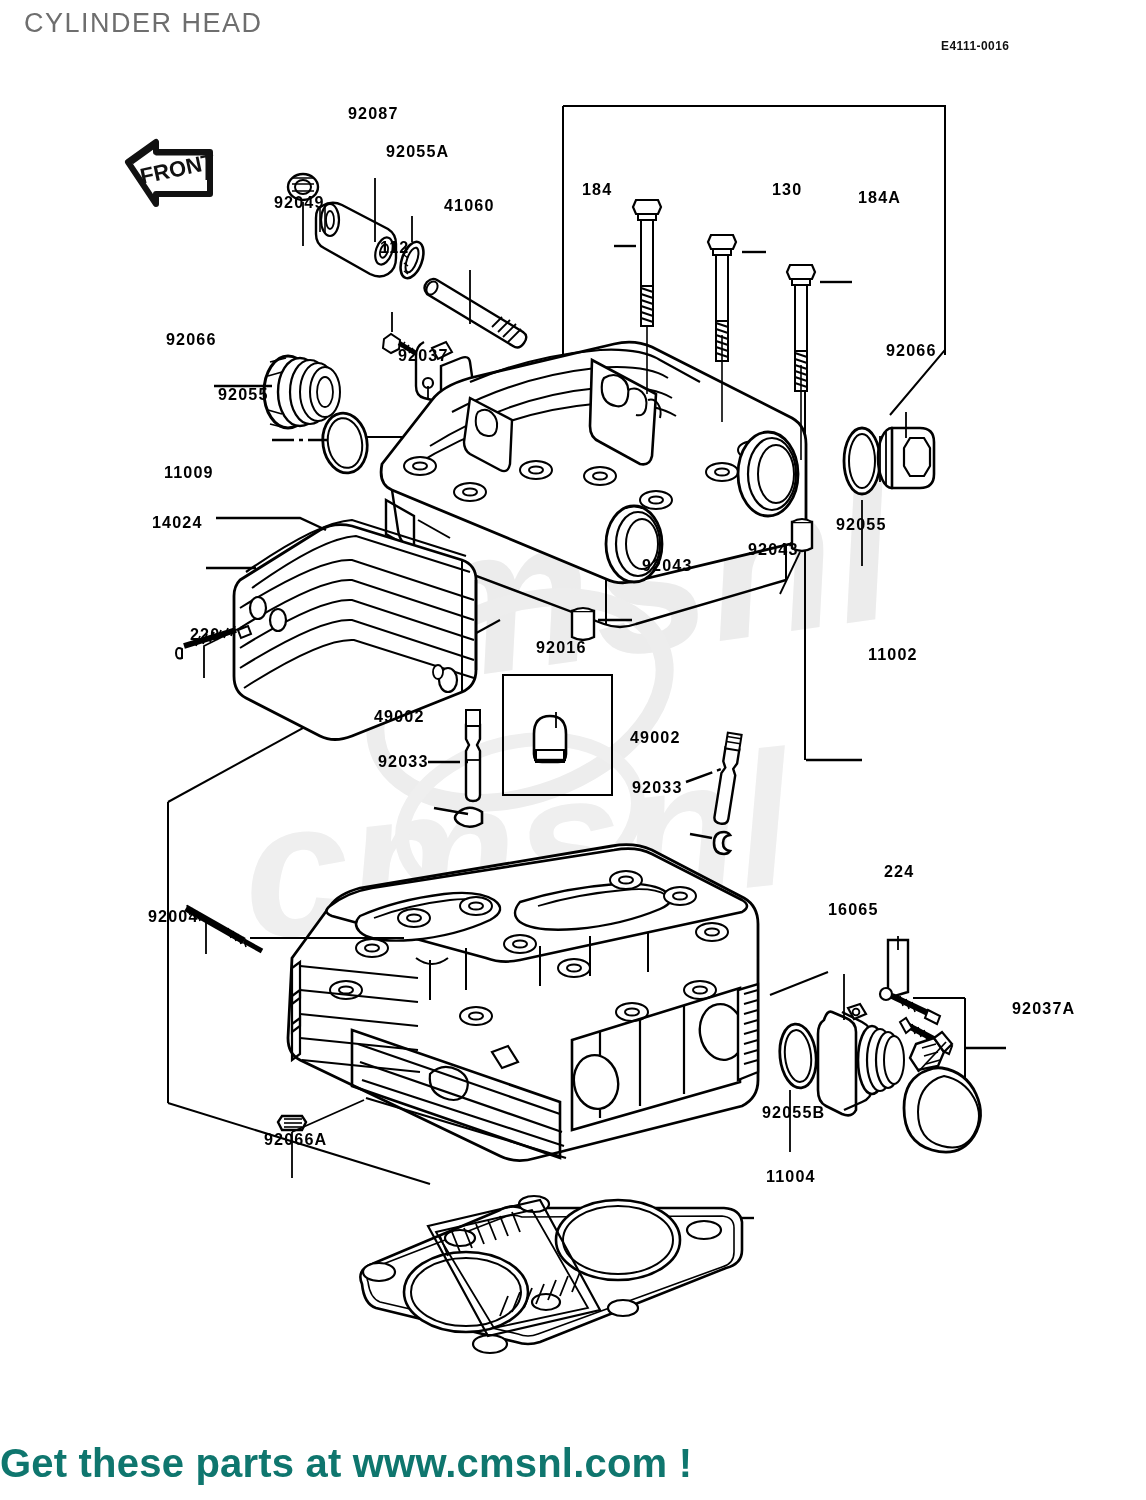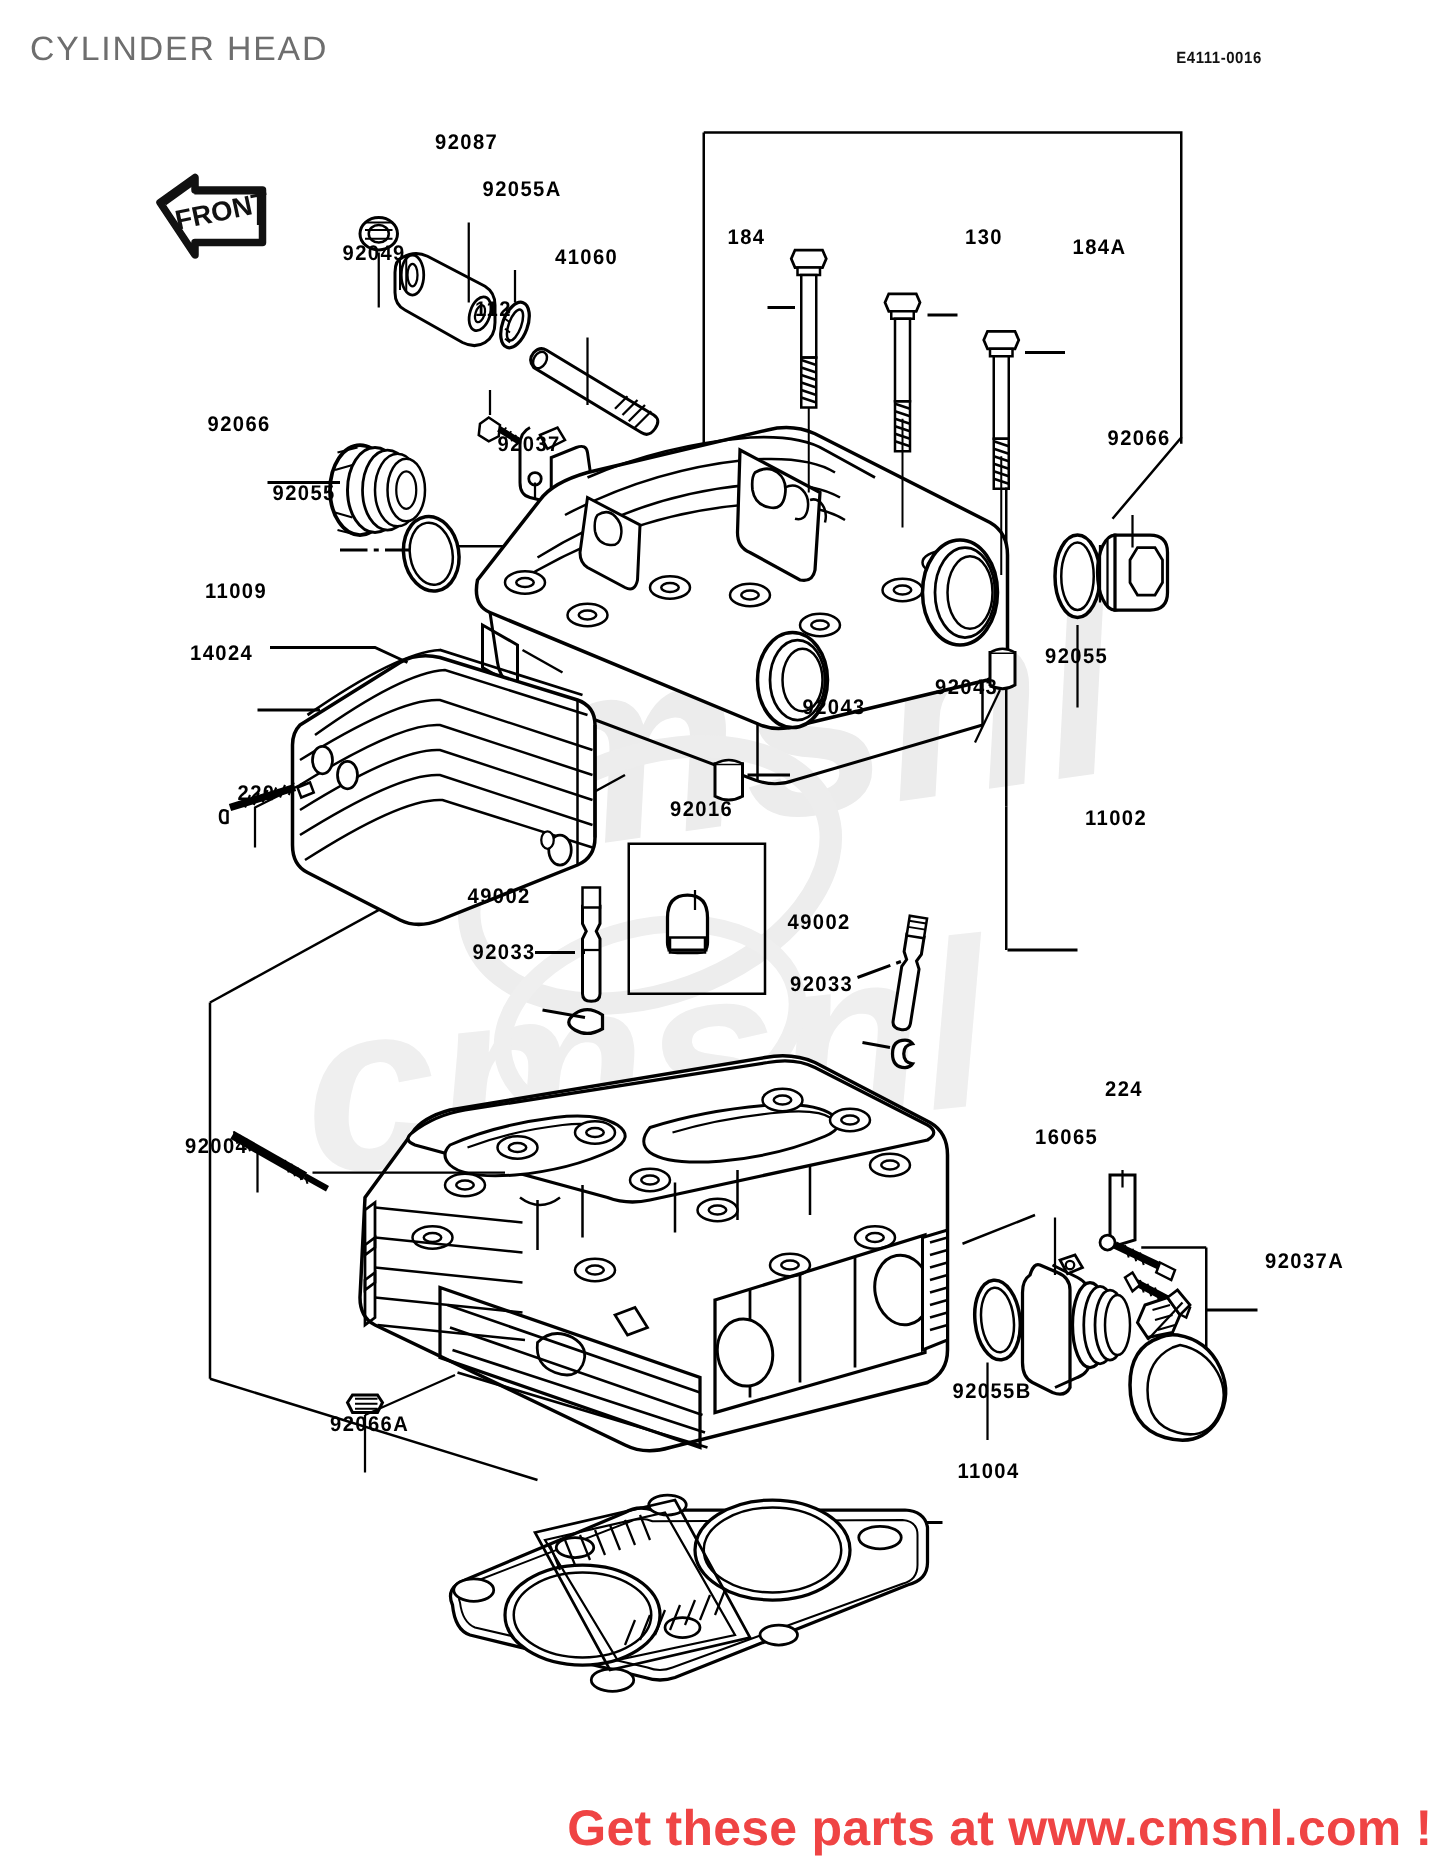--- a/index.html
+++ b/index.html
@@ -5,38 +5,37 @@
   html,body{margin:0;padding:0;background:#ffffff;}
   body{
     width:1146px;height:1500px;position:relative;overflow:hidden;
     font-family:"Liberation Sans", sans-serif;
     -webkit-font-smoothing:antialiased;
   }
   #page{position:absolute;inset:0;}
 
   
   .title{
-    position:absolute;left:24px;top:24px;
+    position:absolute;left:24px;top:8px;
     font-size:27px;letter-spacing:1.5px;color:#6e6e6e;
     font-family:"Liberation Sans", sans-serif;
     font-weight:400;white-space:nowrap;
   }
   .figcode{
     position:absolute;right:134px;top:38px;
     font-size:13px;color:#111;font-weight:bold;letter-spacing:.5px;
     font-family:"Liberation Sans", sans-serif;
     transform:scaleX(.92);
   }
 
   
   .footer{
-    position:absolute;left:0;right:0;bottom:14px;text-align:right;
-    color:#ef4444;font-size:40px;font-weight:bold;letter-spacing:.2px;
+    position:absolute;left:0;right:0;bottom:14px;text-align:left;
+    color:#0f766e;font-size:40px;font-weight:bold;letter-spacing:.2px;
     font-family:"Liberation Sans", sans-serif;
-    padding-left:48px;
   }
 
   
   .canvas{position:absolute;left:0;top:60px;width:1146px;height:1350px;}
   .canvas svg{display:block;}
 
   
   .lbl{
     position:absolute;
     font-family:"Liberation Sans", sans-serif;

